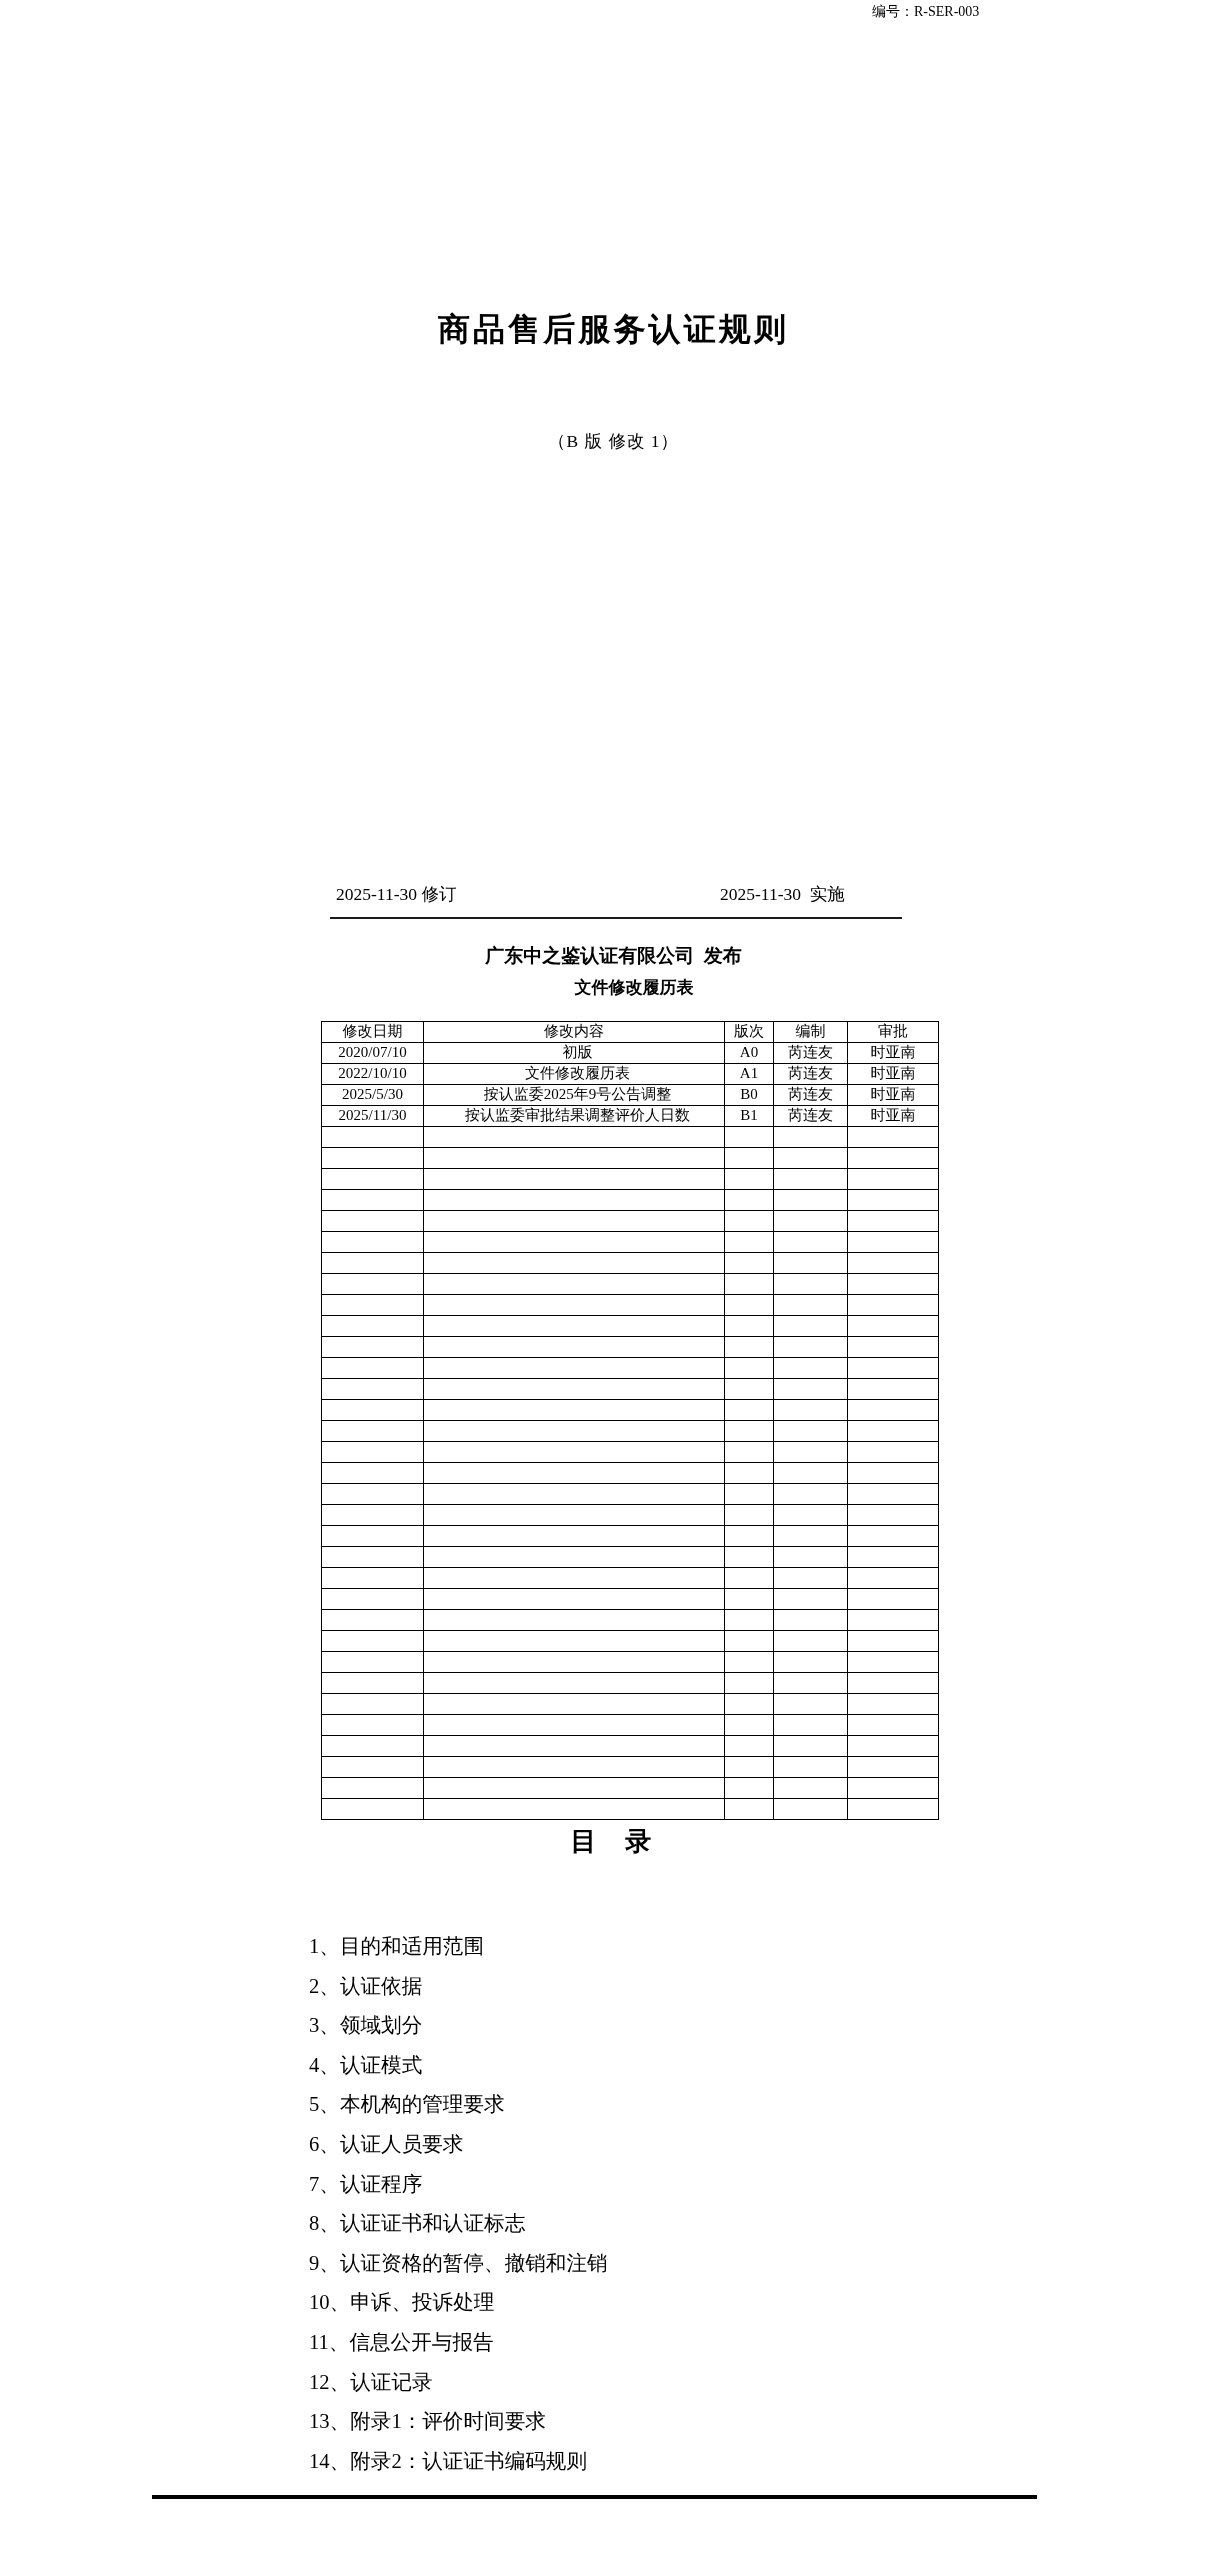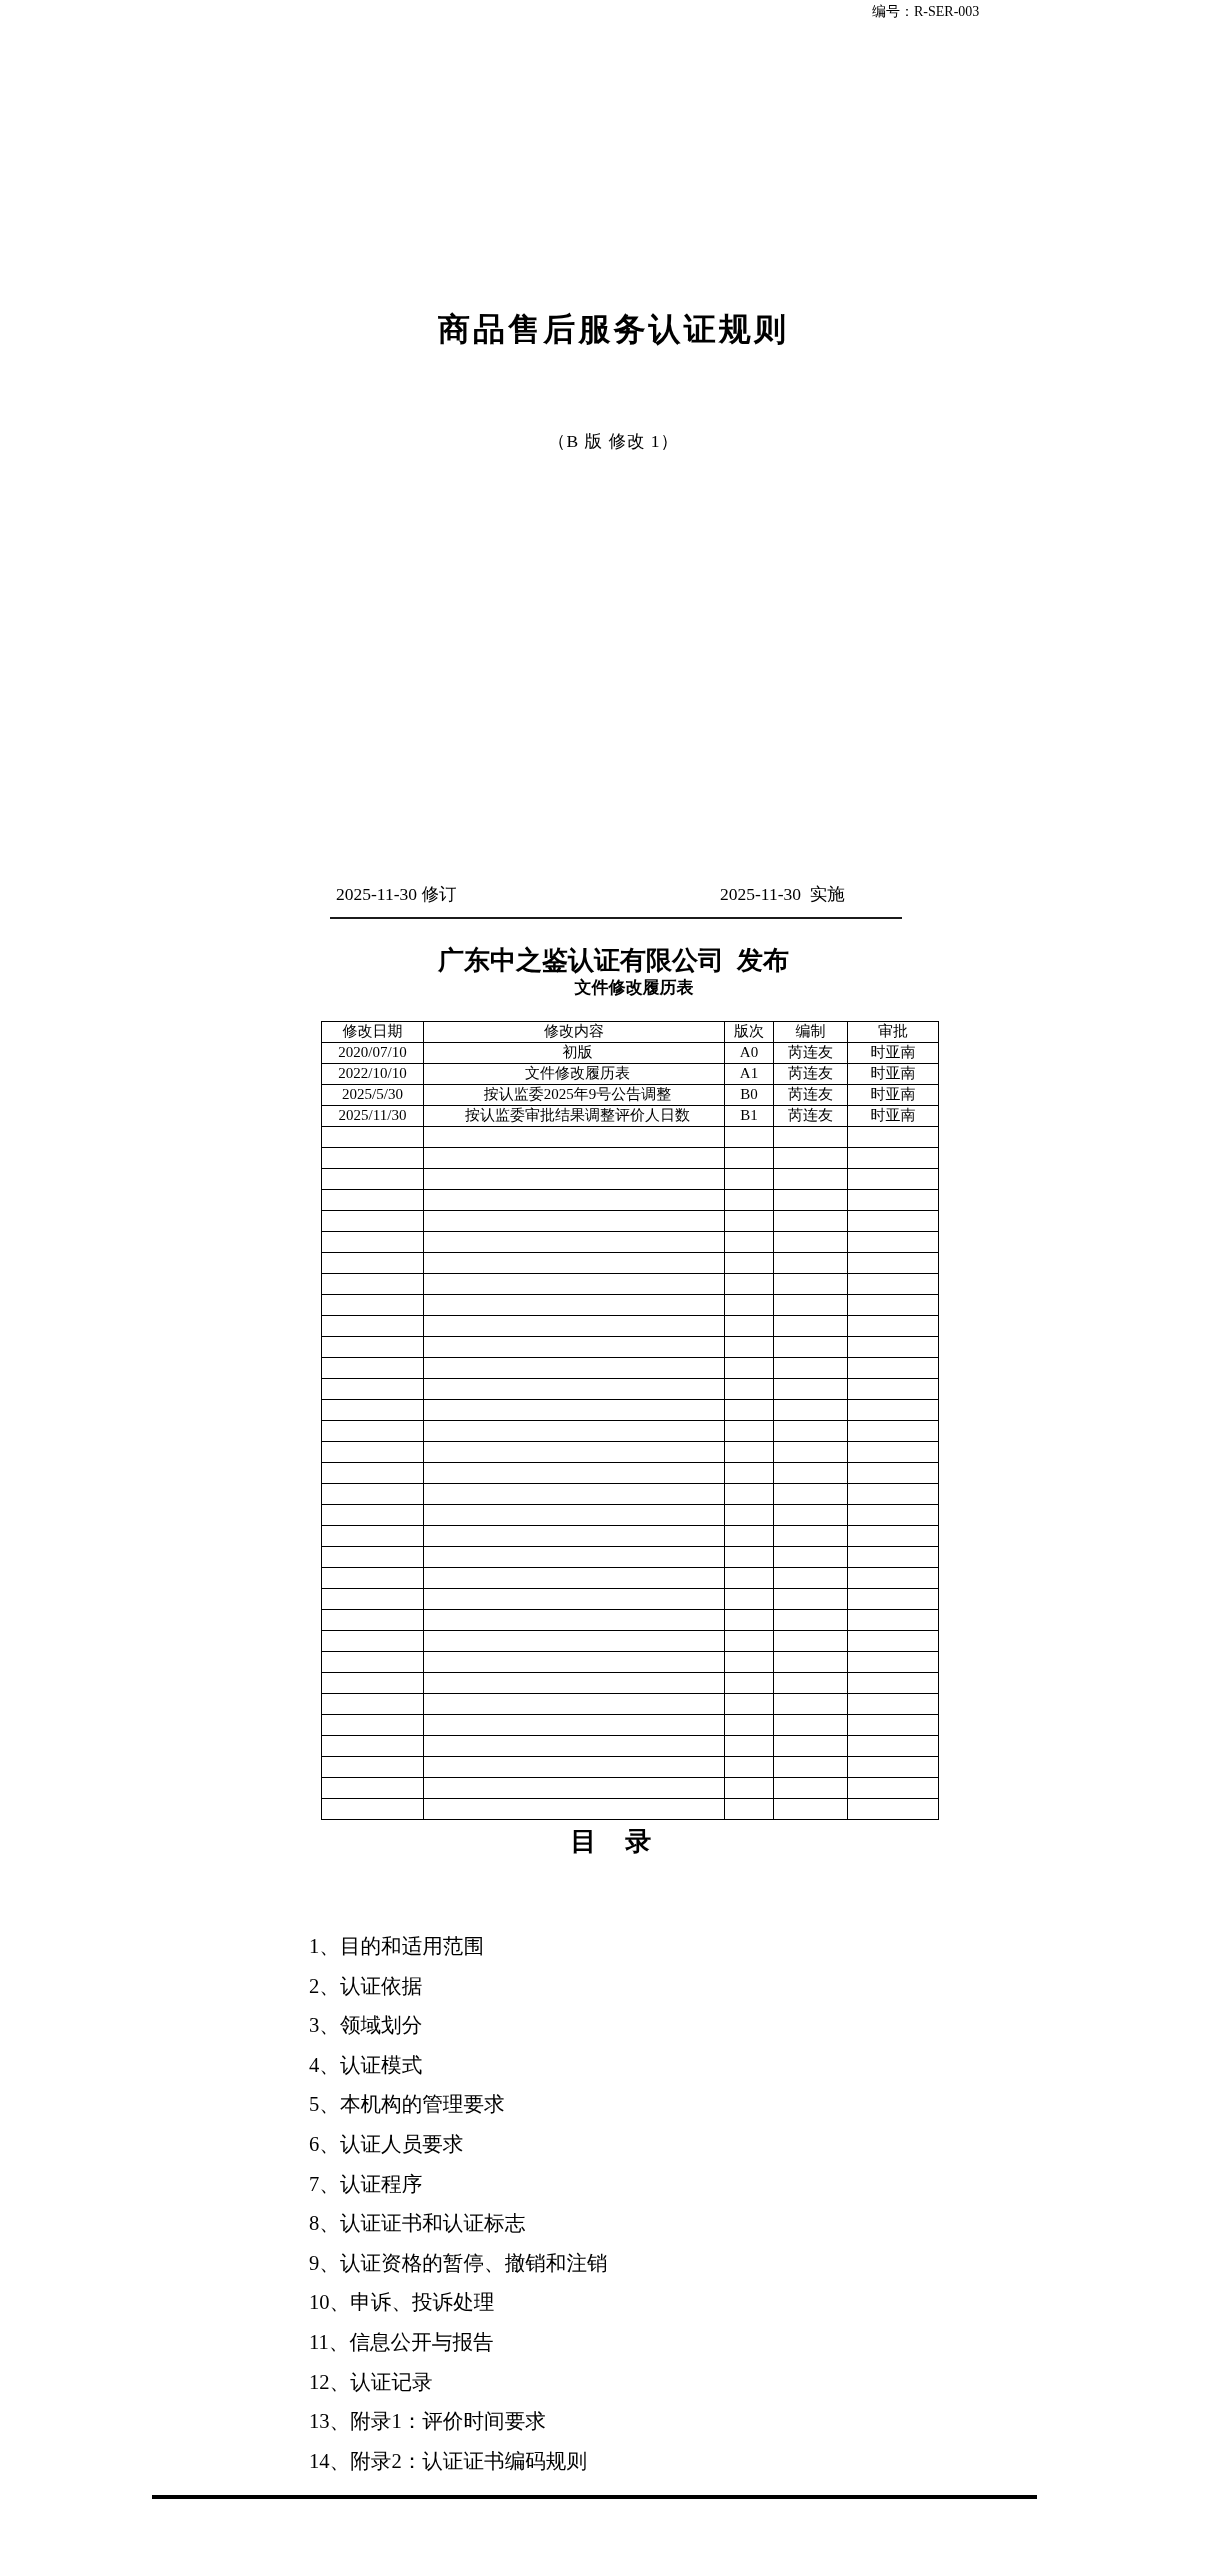--- a/index.html
+++ b/index.html
@@ -15,21 +15,21 @@
   .centerline{position:absolute;left:0;width:1227px;text-align:center;white-space:pre;}
 
   #doc-code{left:872px;top:3.1px;font-size:14px;}
   #doc-title{top:308px;font-size:32px;font-weight:bold;letter-spacing:3.1px;}
   #doc-subtitle{top:393px;font-size:17.5px;letter-spacing:1px;margin-top:36px;}
 
   #date-revise{left:336px;top:882px;font-size:17.5px;}
   #date-implement{left:720px;top:882px;font-size:17.5px;}
   #date-rule{left:330px;top:917px;width:572px;height:2.1px;background:#1b1b1b;}
 
-  #publisher{top:943px;font-size:26px;font-weight:bold;}
+  #publisher{top:943px;font-size:19px;font-weight:bold;}
   #history-title{top:976px;font-size:17px;font-weight:bold;padding-left:20.6px;}
 
   #history-table{
     position:absolute;left:321px;top:1021px;width:617px;
     border-collapse:collapse;table-layout:fixed;
     font-size:15px;
   }
   #history-table th,#history-table td{
     border:1px solid #000;
     padding:0;

